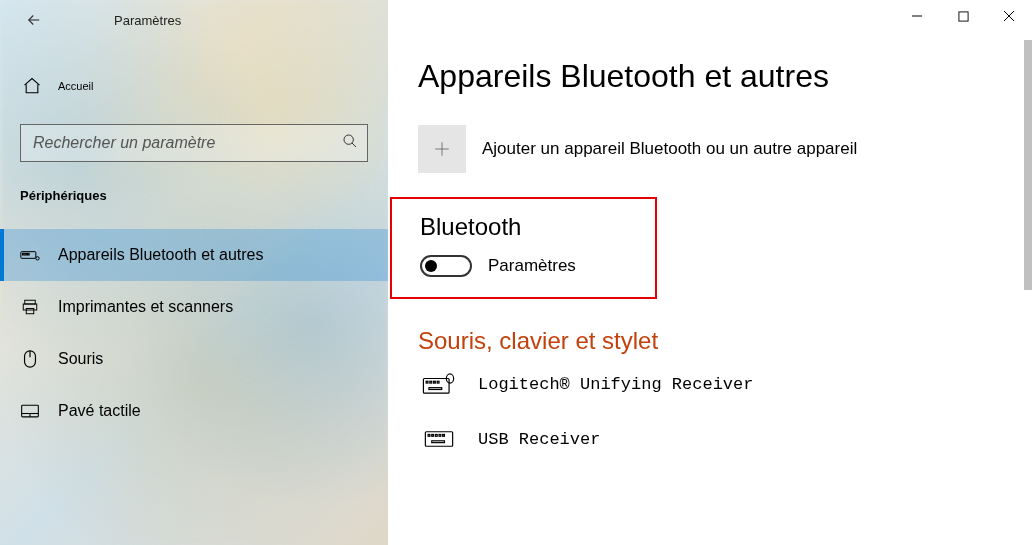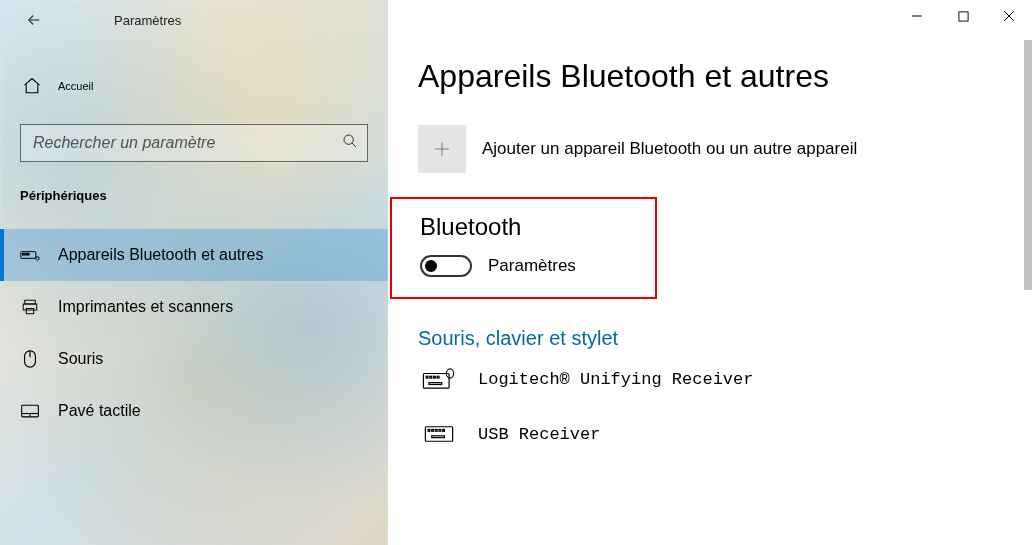--- a/index.html
+++ b/index.html
@@ -174,23 +174,23 @@
   }
   .toggle-knob {
     width:12px; height:12px;
     background:#000;
     border-radius:50%;
     position:absolute;
     left:3px; top:3px;
   }
   .toggle-label { font-size:17px; color:#000; }
   .sub-heading {
-    font-size:20px;
+    font-size:24px;
     margin: 28px 0 18px 30px;
-    color:#0369a1;
+    color:#c2410c;
   }
   .device-row {
     display:flex;
     align-items:center;
     margin: 0 0 34px 30px;
     cursor:pointer;
   }
   .device-icon {
     width:42px;
     display:flex; align-items:center; justify-content:center;

